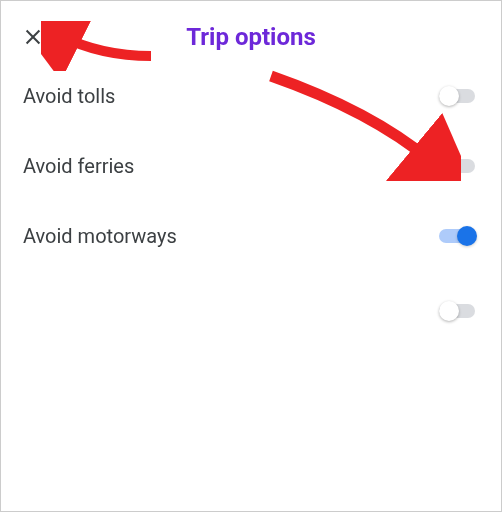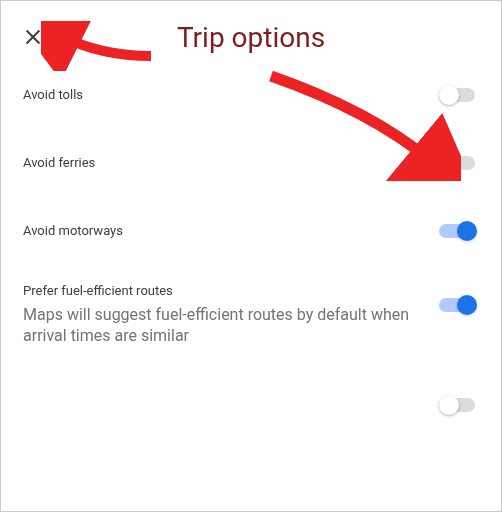--- a/index.html
+++ b/index.html
@@ -30,43 +30,43 @@
       cursor: pointer;
     }
     .close-btn svg {
       width: 22px;
       height: 22px;
     }
     .title {
       position: absolute;
       left: 50%;
       transform: translateX(-50%);
-      font-size: 28px;
-      color: #7f1d1d;
-      font-weight: 400;
+      font-size: 24px;
+      color: #6d28d9;
+      font-weight: 700;
     }
     .options {
       padding: 0 22px;
     }
     .option-row {
       display: flex;
       align-items: center;
       justify-content: space-between;
       padding: 22px 0;
     }
     .option-row.has-desc {
       align-items: flex-start;
       padding: 18px 0;
     }
     .option-text {
       flex: 1;
       padding-right: 20px;
     }
     .option-label {
-      font-size: 13px;
+      font-size: 20px;
       color: #3c4043;
       font-weight: 400;
       line-height: 1.3;
     }
     .option-desc {
       font-size: 16px;
       color: #70757a;
       font-weight: 400;
       line-height: 1.35;
       margin-top: 4px;
@@ -153,30 +153,20 @@
   <div class="option-row">
     <div class="option-text">
       <div class="option-label">Avoid motorways</div>
     </div>
     <div class="toggle on">
       <div class="toggle-track"></div>
       <div class="toggle-thumb"></div>
     </div>
   </div>
 
-  <div class="option-row has-desc">
-    <div class="option-text">
-      <div class="option-label">Prefer fuel-efficient routes</div>
-      <div class="option-desc">Maps will suggest fuel-efficient routes by default when arrival times are similar</div>
-    </div>
-    <div class="toggle on">
-      <div class="toggle-track"></div>
-      <div class="toggle-thumb"></div>
-    </div>
-  </div>
 
   <div class="option-row has-desc">
     <div class="option-text">
     </div>
     <div class="toggle">
       <div class="toggle-track"></div>
       <div class="toggle-thumb"></div>
     </div>
   </div>
 

